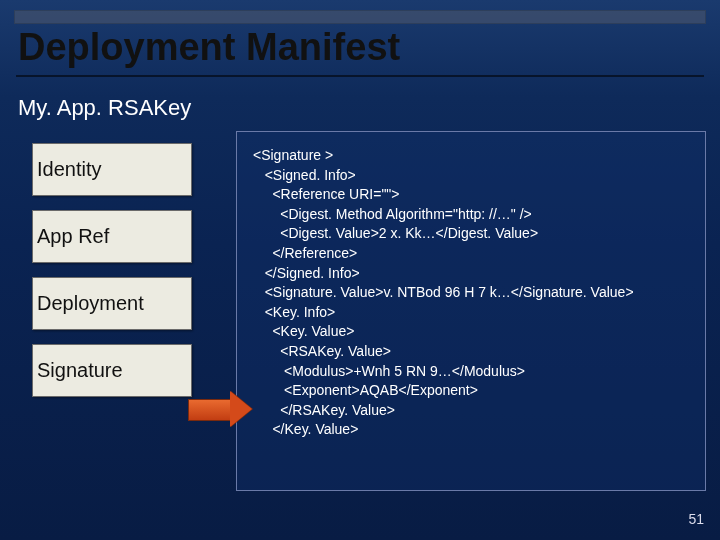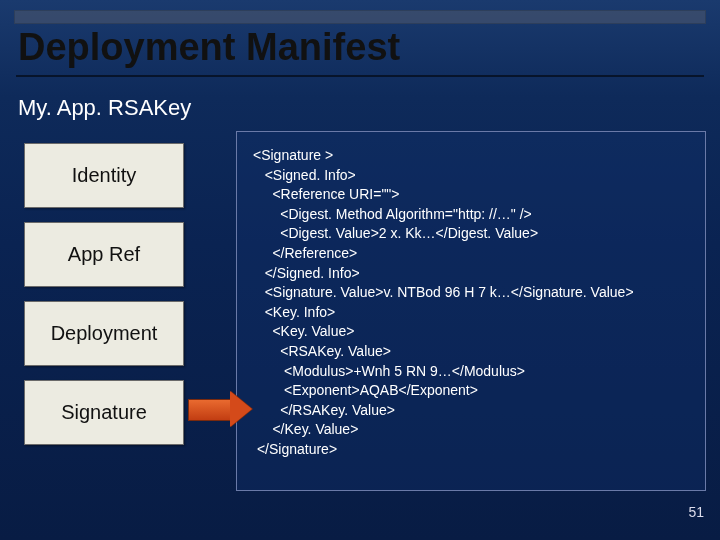--- a/index.html
+++ b/index.html
@@ -38,23 +38,22 @@
   .left{width:200px;}
   .subheader{
     font-size:22px;color:#fff;
     margin-bottom:22px;
   }
   .box{
     background:#ecebe1;
     border:1px solid #6a6a6a;
     color:#111;
     font-size:20px;
-    text-align:center;
-    padding:20px 4px;
-    margin:0 0 14px 6px;
+    padding:14px 4px;
+    margin:0 0 14px 14px;
     width:150px;
     box-shadow:1px 1px 2px rgba(0,0,0,.4);
   }
   .box.signature{}
   .arrow{
     position:absolute;
     left:188px;
     top:392px;
     width:66px;height:34px;
   }
@@ -78,21 +77,21 @@
     font-size:14px;
     line-height:1.4;
     color:#fff;
     font-family:Arial,Helvetica,sans-serif;
     min-height:360px;
     box-sizing:border-box;
     margin-top:36px;
   }
   .panel .blk{white-space:pre;}
   .slidenum{
-    position:absolute;right:16px;bottom:20px;
+    position:absolute;right:16px;bottom:13px;
     font-size:14px;color:#dcdceb;
   }
 </style>
 </head>
 <body>
 
 <div class="titlebar"></div>
 <div class="title">Deployment Manifest</div>
 <div class="rule"></div>
 
@@ -116,21 +115,20 @@
     <div class="blk"></div>
     <div class="blk">   &lt;Signature. Value&gt;v. NTBod 96 H 7 k…&lt;/Signature. Value&gt;</div>
     <div class="blk"></div>
     <div class="blk">   &lt;Key. Info&gt;</div>
     <div class="blk">     &lt;Key. Value&gt;</div>
     <div class="blk">       &lt;RSAKey. Value&gt;</div>
     <div class="blk">        &lt;Modulus&gt;+Wnh 5 RN 9…&lt;/Modulus&gt;</div>
     <div class="blk">        &lt;Exponent&gt;AQAB&lt;/Exponent&gt;</div>
     <div class="blk">       &lt;/RSAKey. Value&gt;</div>
     <div class="blk">     &lt;/Key. Value&gt;</div>
-    <div class="blk"> &lt;/Signature&gt;</div>
   </div>
 </div>
 
 <div class="arrow">
   <div class="shaft"></div>
   <div class="head"></div>
 </div>
 
 <div class="slidenum">51</div>
 

